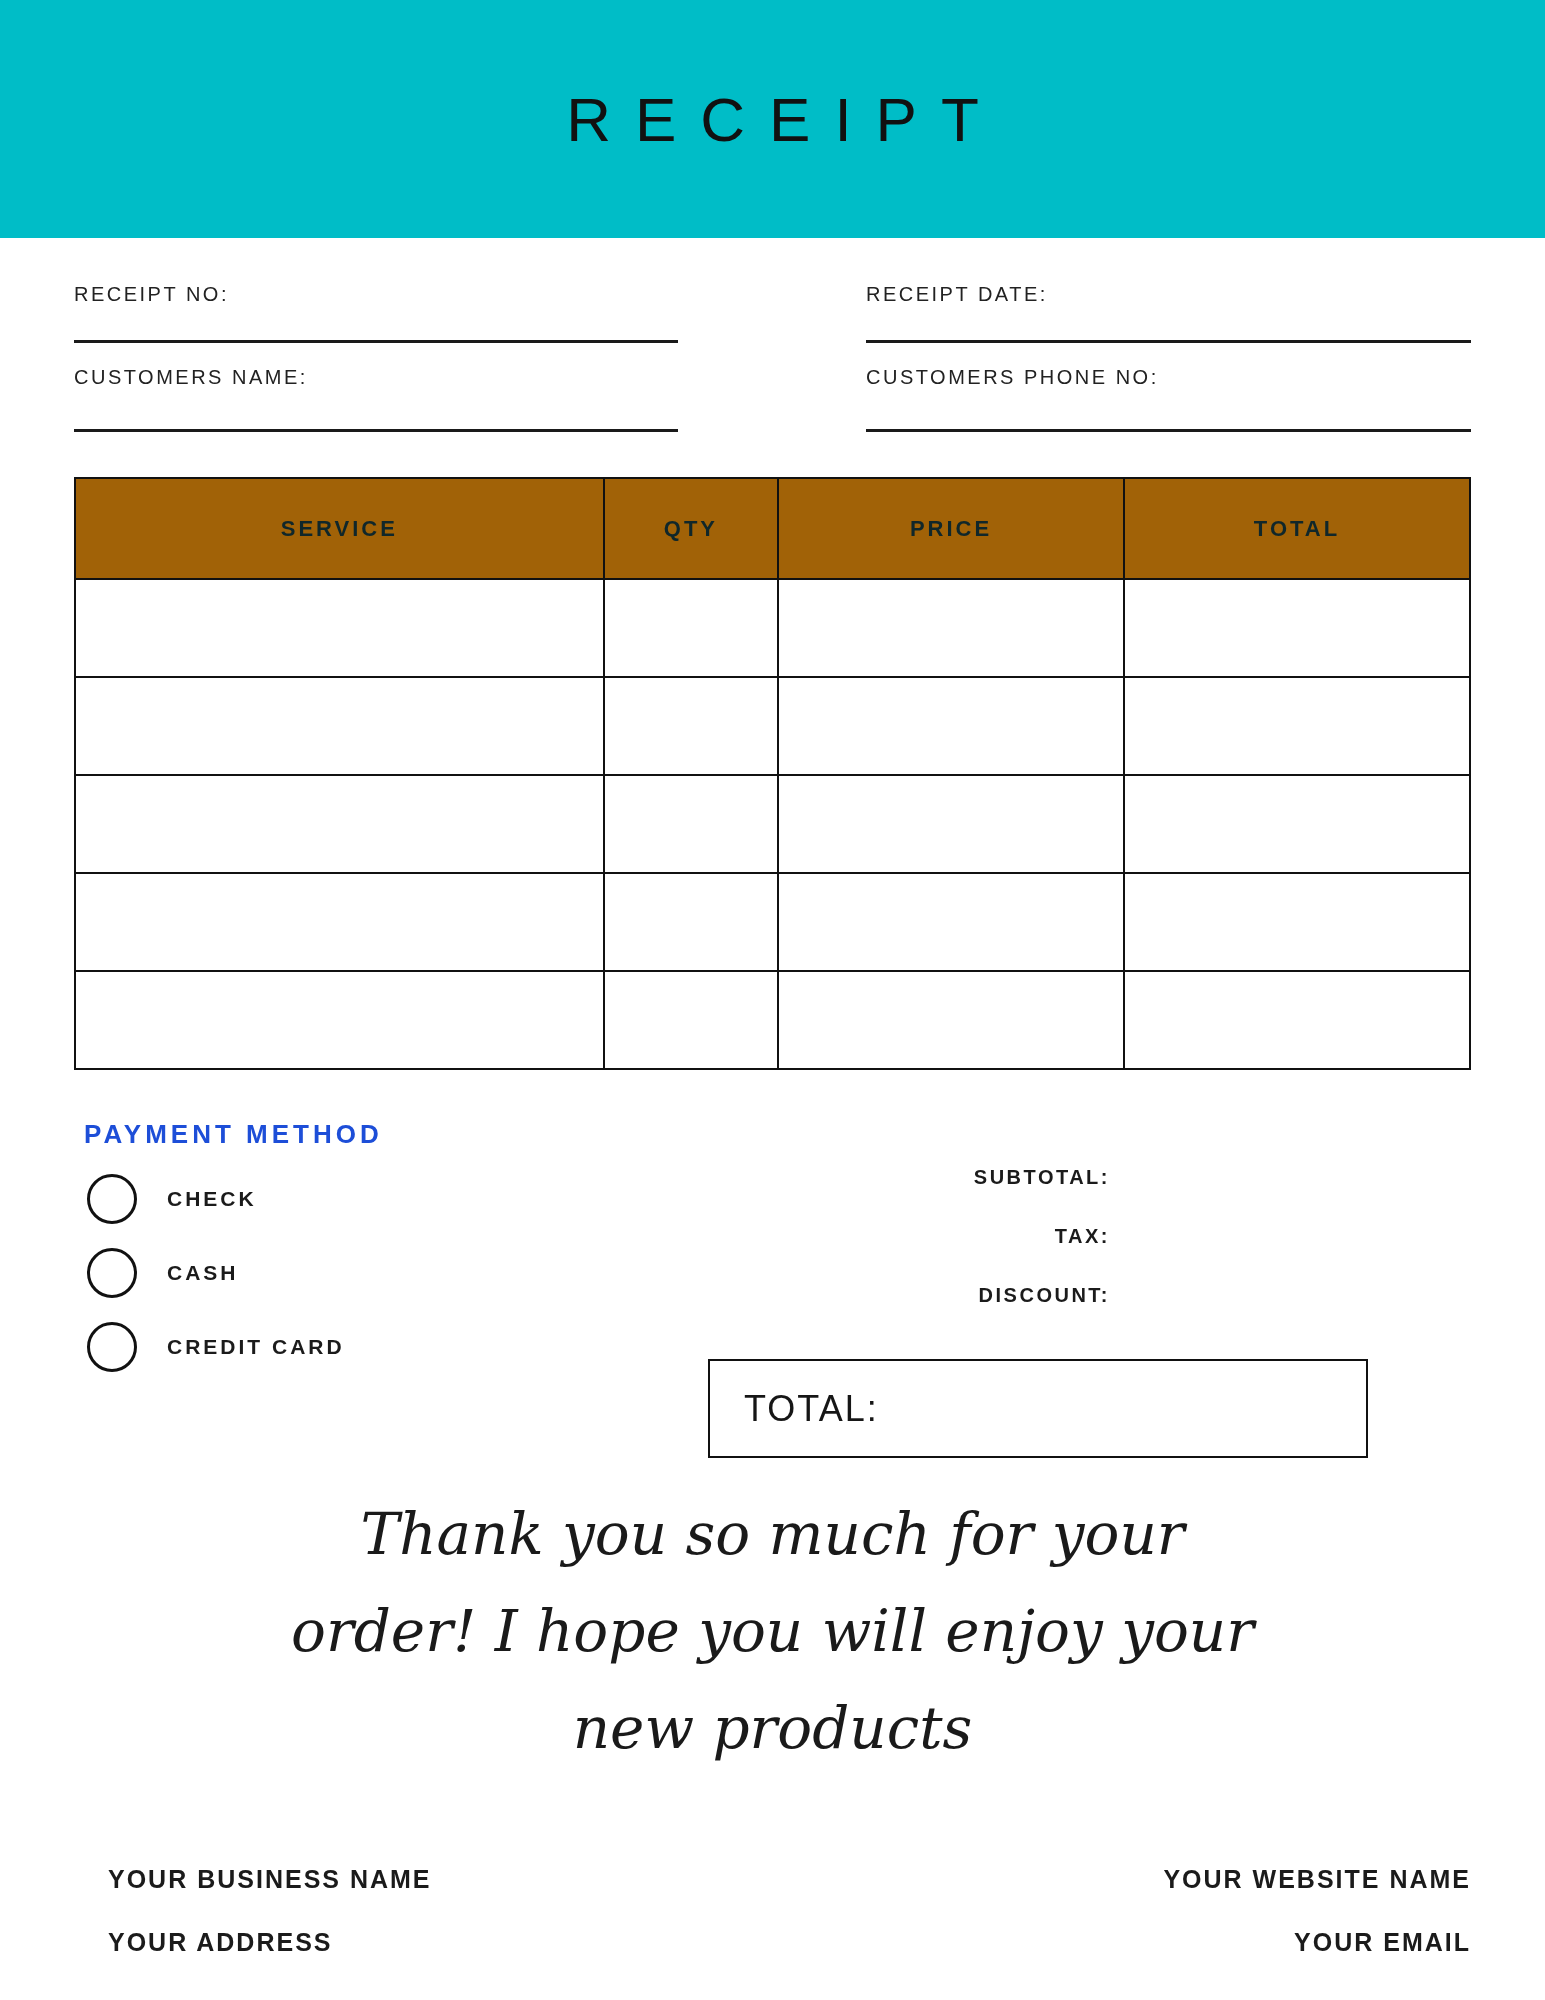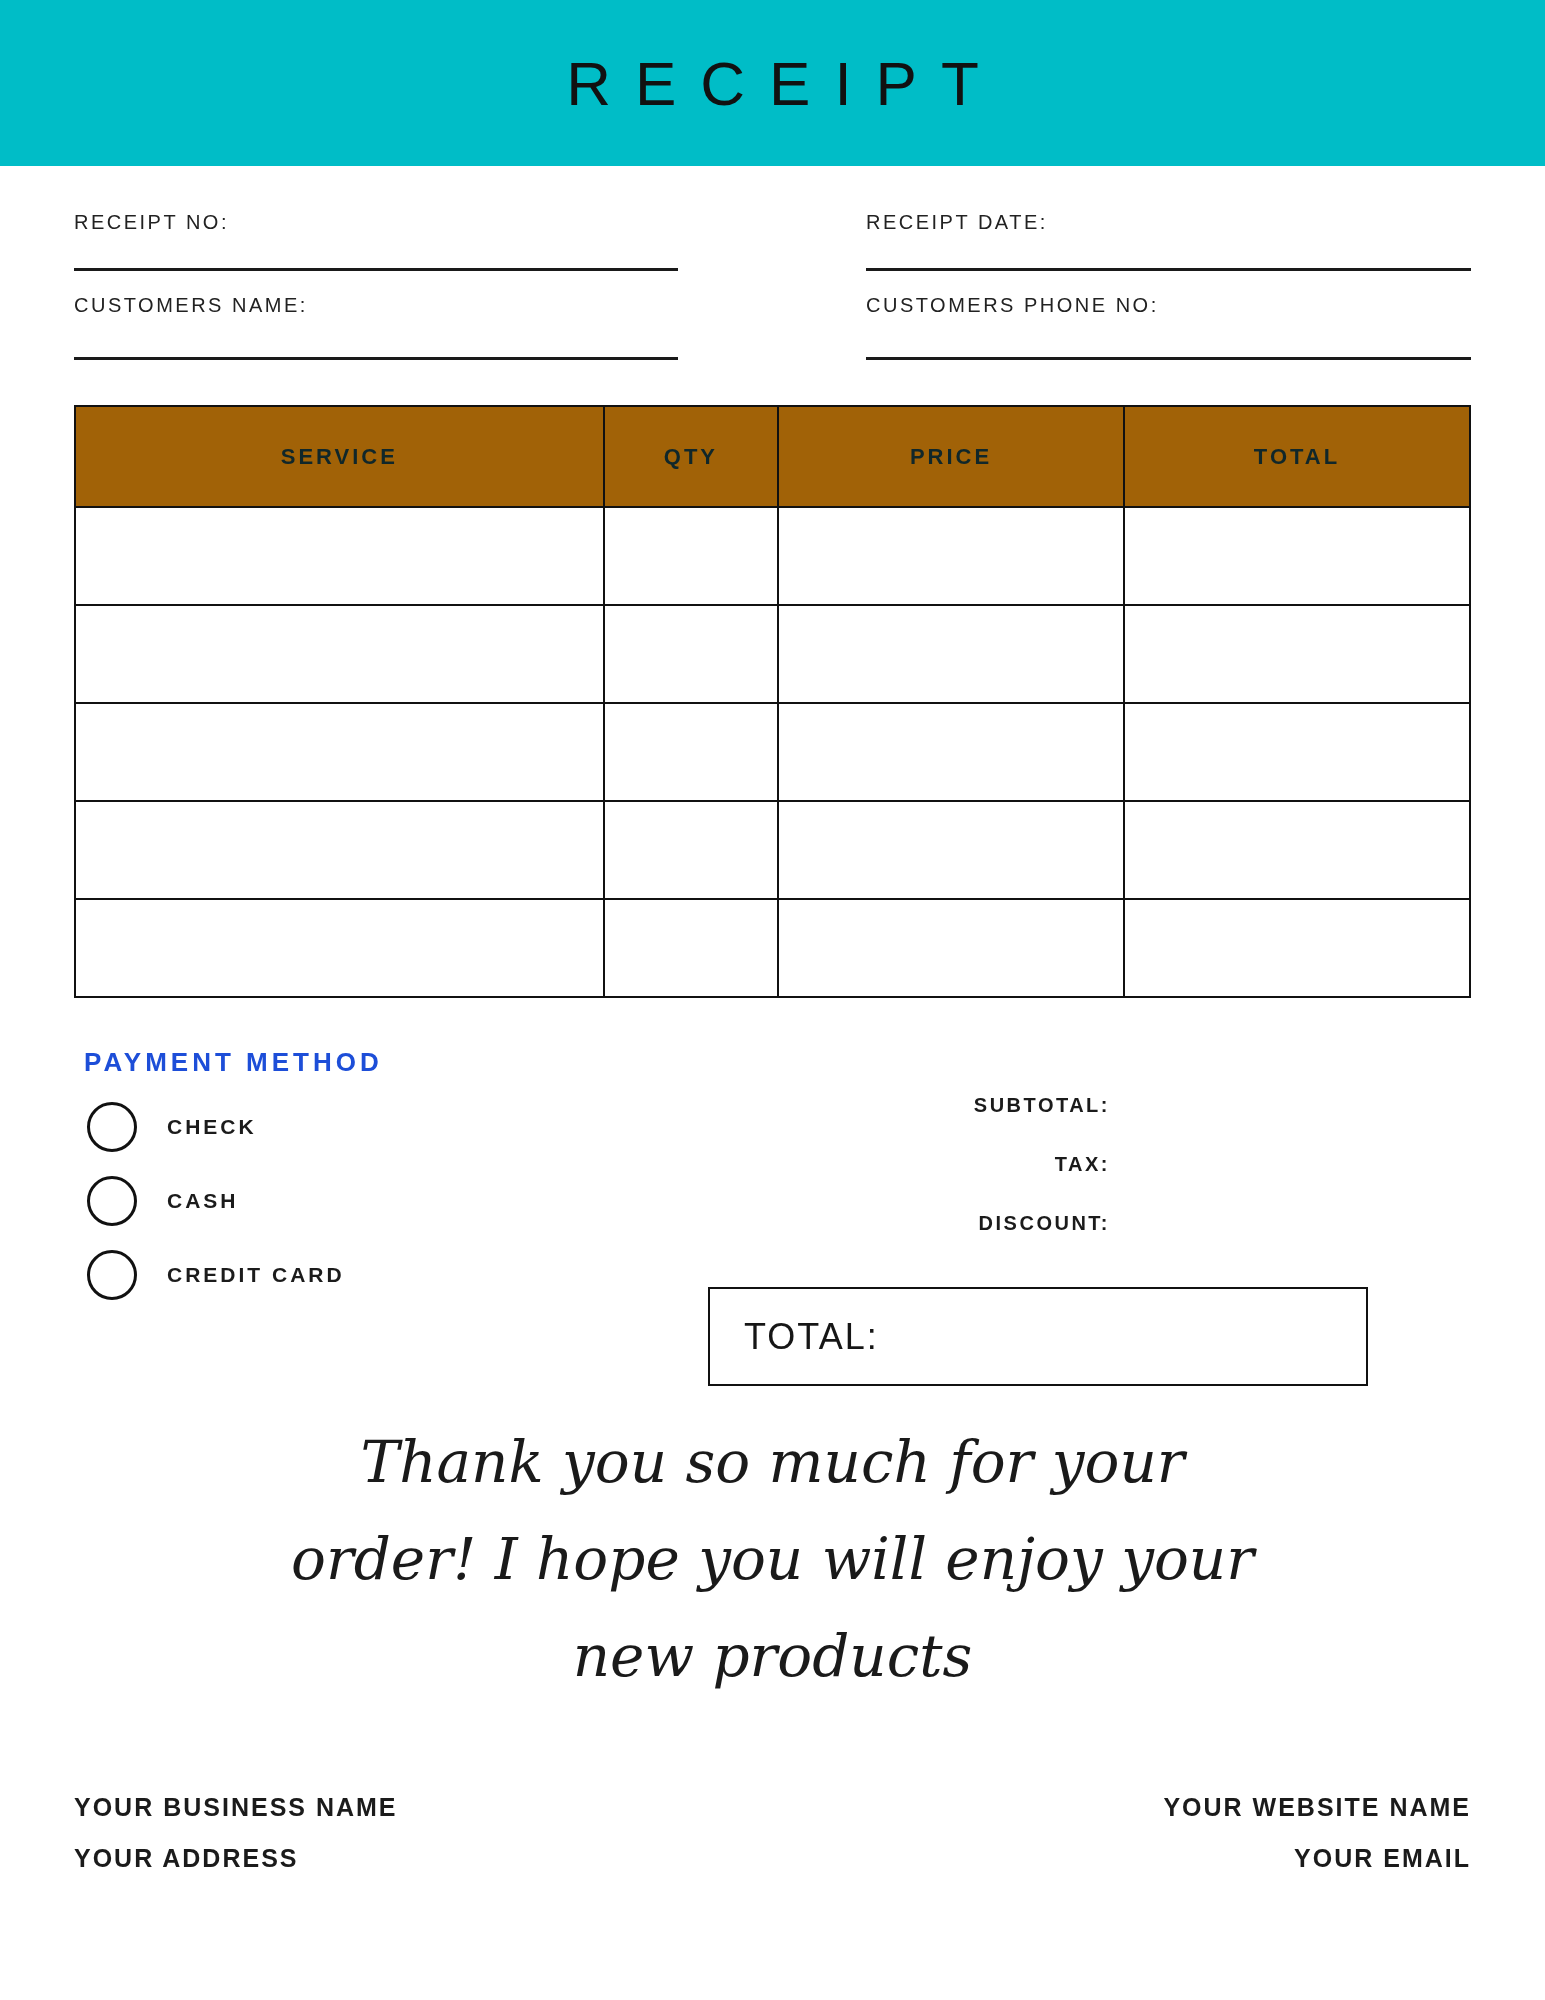--- a/index.html
+++ b/index.html
@@ -8,21 +8,21 @@
     width: 1545px;
     height: 2000px;
     background: #ffffff;
     font-family: "Liberation Sans", sans-serif;
     color: #1c1c1c;
     overflow: hidden;
   }
 
   
   .band {
-    height: 166px;
+    height: 238px;
     background: #00bdc7;
     display: flex;
     align-items: center;
     justify-content: center;
   }
   .band h1 {
     margin: 0;
     font-size: 62px;
     font-weight: 400;
     letter-spacing: 24px;
@@ -158,21 +158,21 @@
     line-height: 97px;
     color: #1a1a1a;
   }
 
   
   .footer {
     display: flex;
     justify-content: space-between;
     margin-top: 88px;
   }
-  .footer .f-col { display: flex; flex-direction: column; gap: 22px; }
+  .footer .f-col { display: flex; flex-direction: column; gap: 34px; margin-left: 34px; }
   .footer .f-col.right { text-align: right; }
   .footer .f-item {
     font-size: 25px;
     font-weight: 700;
     letter-spacing: 2px;
     color: #1b1b1b;
   }
 </style>
 </head>
 <body>

